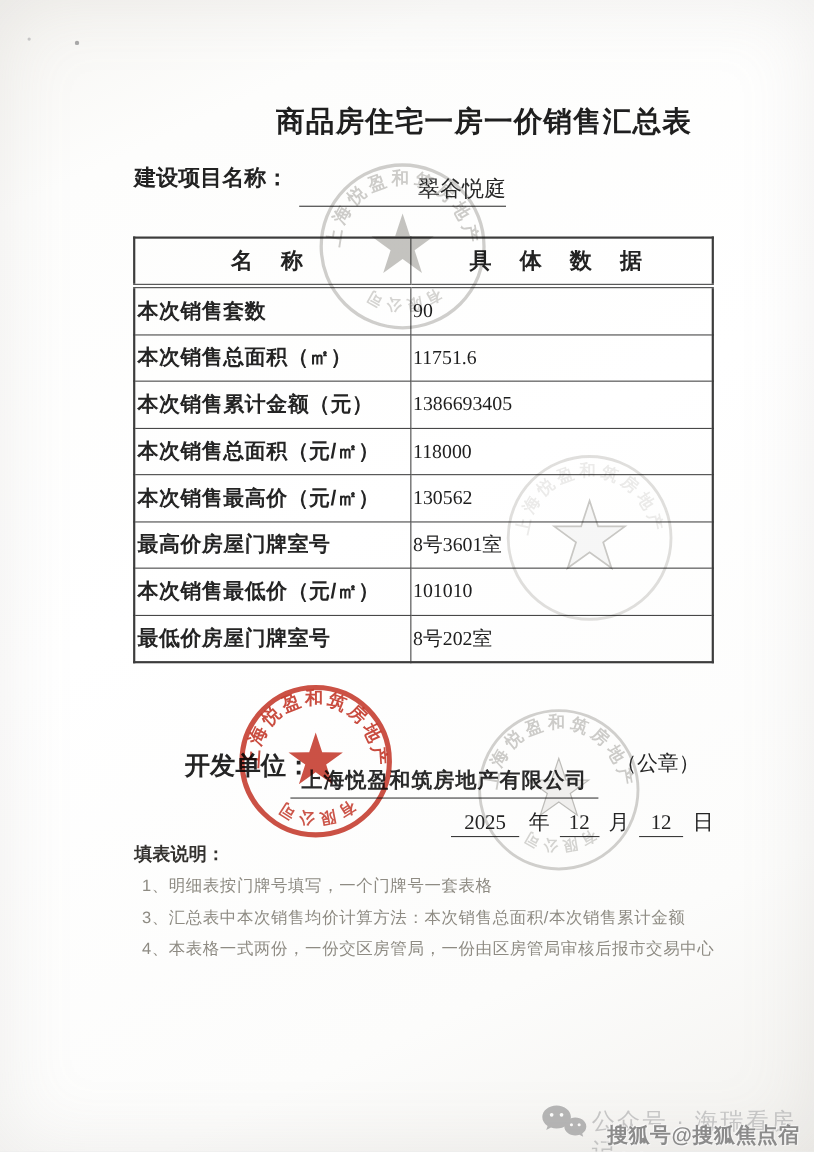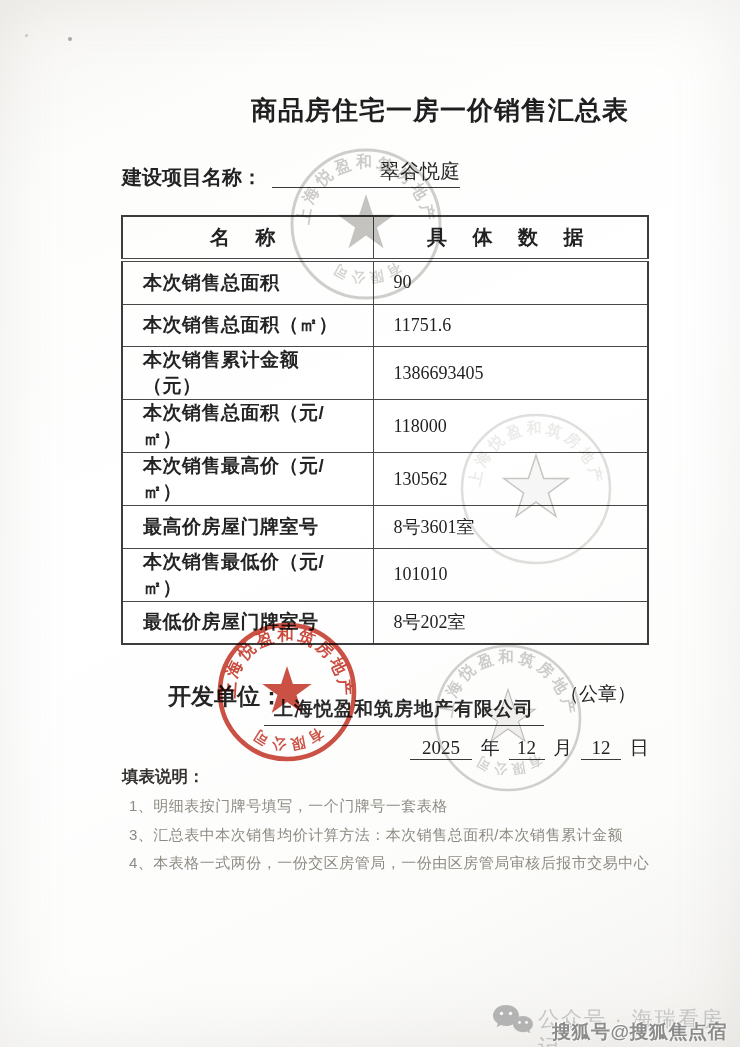--- a/index.html
+++ b/index.html
@@ -18,37 +18,37 @@
   }
   .speck{position:absolute;border-radius:50%;}
   .speck1{left:25px;top:34px;width:3px;height:3px;background:#c9c9c9;}
   .speck2{left:68px;top:37px;width:4px;height:4px;background:#a9a9a9;}
 
   .title{
     position:absolute;left:185px;top:93px;width:510px;
     text-align:center;font-size:26px;font-weight:bold;letter-spacing:1px;color:#1f1f1f;font-family:Liberation Mono, monospace;
   }
   .project-label{
-    position:absolute;left:122px;top:164px;
+    position:absolute;left:122px;top:148px;
     font-size:20px;font-weight:bold;color:#222;
   }
   .project-field{
     position:absolute;left:272px;top:158px;width:188px;height:29px;
     border-bottom:1.6px solid #3a3a3a;text-align:right;
     font-size:20px;font-weight:normal;color:#2a2a2a;
   }
 
   table.summary{
     position:absolute;left:121px;top:215px;width:526px;
     border-collapse:collapse;table-layout:fixed;
     border:2px solid #3c3c3c;
   }
   table.summary th,table.summary td{
     border:1.5px solid #484848;
-    padding:0 20px;vertical-align:middle;
+    padding:0 2px;vertical-align:middle;
   }
   table.summary th{
     height:41px;font-size:20px;font-weight:bold;color:#222;
     text-align:center;letter-spacing:10px;
     border-bottom:4px double #484848;
   }
   table.summary col.c1{width:251px;}
   table.summary col.c2{width:275px;}
   table.summary td{height:41.5px;}
   td.rlabel{font-size:19px;font-weight:bold;color:#242424;letter-spacing:0.5px;}
@@ -107,21 +107,21 @@
         <col class="c2">
       </colgroup>
     <thead>
       <tr>
         <th>名 称</th>
         <th>具 体 数 据</th>
       </tr>
     </thead>
     <tbody>
       <tr>
-        <td class="rlabel">本次销售总面积</td>
+        <td class="rlabel">本次销售套数</td>
         <td class="rvalue">90</td>
       </tr>
       <tr>
         <td class="rlabel">本次销售总面积（㎡）</td>
         <td class="rvalue">11751.6</td>
       </tr>
       <tr>
         <td class="rlabel">本次销售累计金额（元）</td>
         <td class="rvalue">1386693405</td>
       </tr>

